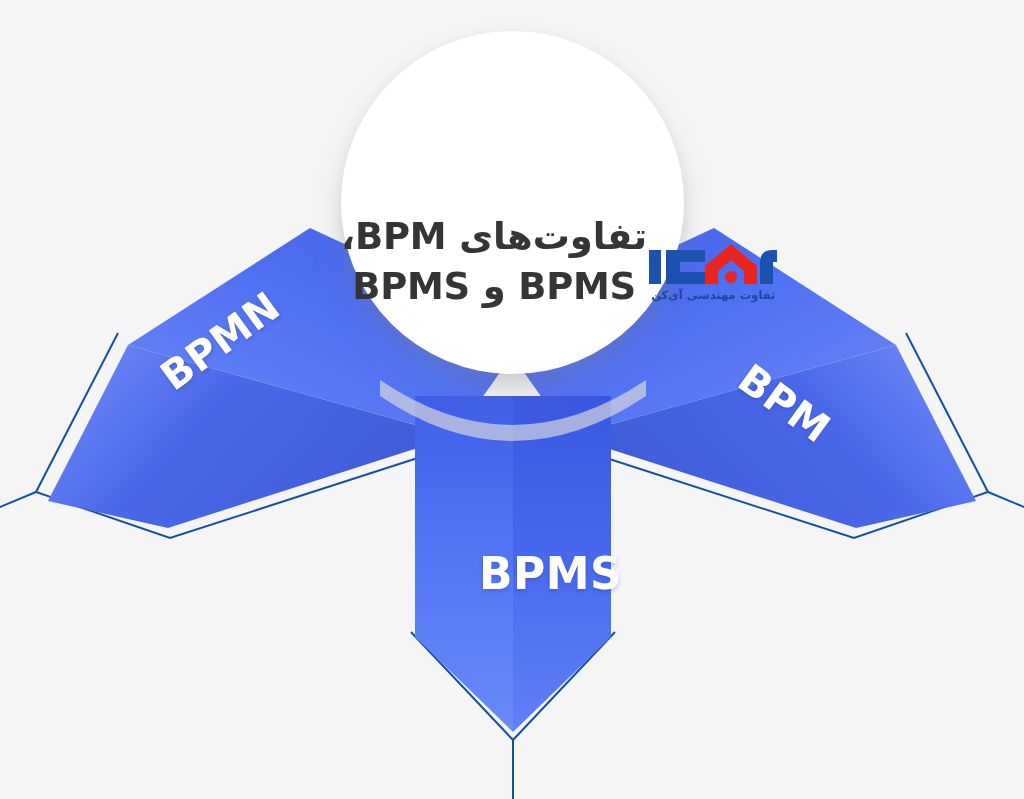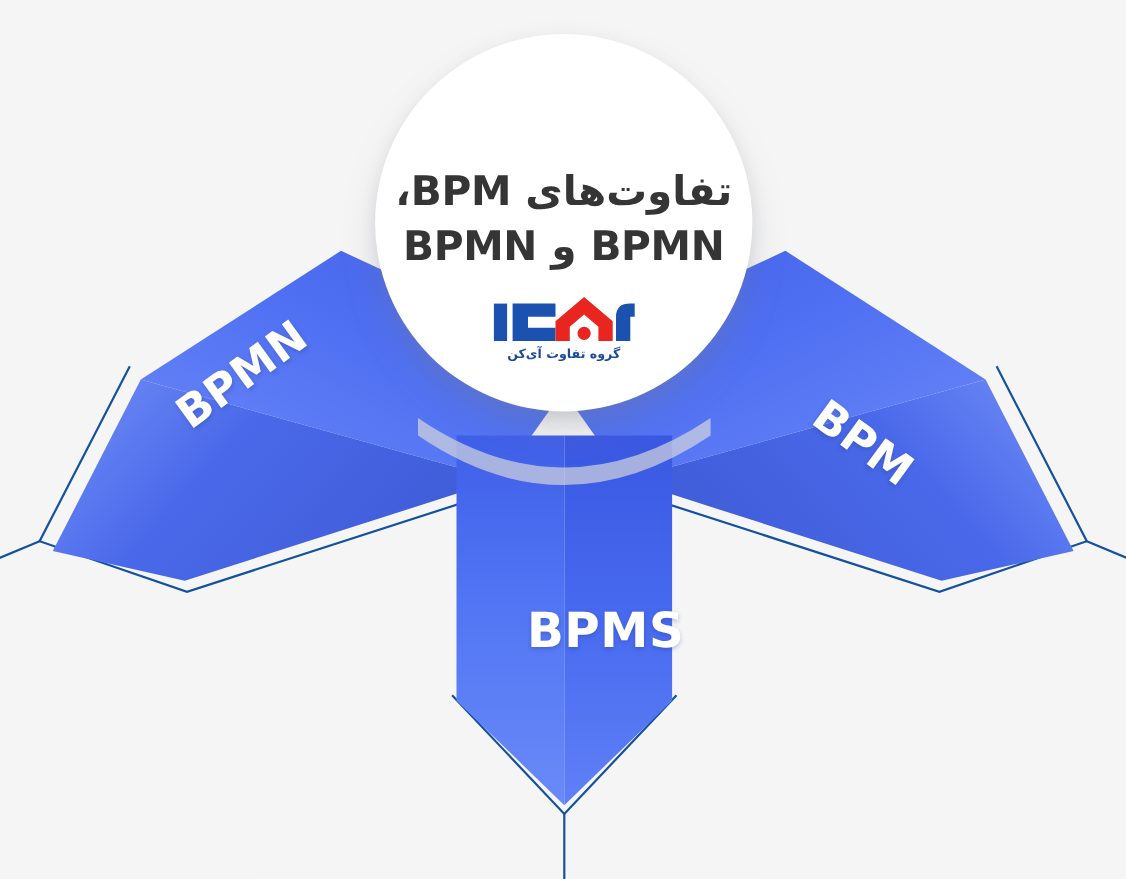--- a/index.html
+++ b/index.html
@@ -69,21 +69,20 @@
     background: #ffffff;
     box-shadow: 0 18px 34px -6px rgba(120,125,140,0.34),
                 0 4px 14px rgba(120,125,140,0.12);
     z-index: 5;
   }
   .circle-inner {
     position: absolute;
     inset: 0;
     border-radius: 50%;
     display: flex;
-    flex-direction: column;
     align-items: center;
     justify-content: flex-start;
     padding-top: 118px;
     box-sizing: border-box;
   }
 
   .title {
     direction: rtl;
     text-align: center;
     color: #353535;
@@ -190,34 +189,34 @@
 
   <div class="arrow-label label-bpmn">BPMN</div>
   <div class="arrow-label label-bpm">BPM</div>
   <div class="arrow-label label-bpms">BPMS</div>
 
   <div class="circle">
     <div class="circle-inner">
 
       <div class="title">
         <span class="title-line">تفاوت‌های BPM،</span>
-        <span class="title-line">BPMN و BPMN</span>
+        <span class="title-line">BPMS و BPMS</span>
       </div>
 
       <div class="logo">
         <svg class="logo-mark" width="132" height="42" viewBox="0 0 132 42" aria-hidden="true">
 
           <rect x="2" y="6" width="12" height="34" fill="#1b52b0"></rect>
 
           <path d="M 58 6 L 58 18 L 33 18 L 33 28 L 58 28 L 58 40 L 19 40 L 19 6 Z" fill="#1b52b0"></path>
 
           <path d="M 84 0 L 110 22 L 110 40 L 97 40 L 97 27 L 84 16 L 71 27 L 71 40 L 58 40 L 58 22 Z" fill="#e8251e"></path>
           <circle cx="84" cy="33" r="6" fill="#e8251e"></circle>
 
           <path d="M 113 40 L 113 18 Q 113 6 126 6 L 130 6 L 130 18 L 126 18 L 126 40 Z" fill="#1b52b0"></path>
         </svg>
-        <div class="logo-sub">گروه تفاوت آی‌کن</div>
+        <div class="logo-sub">تفاوت مهندسی آی‌کن</div>
       </div>
 
     </div>
   </div>
 
 </div>
 
 </body></html>

